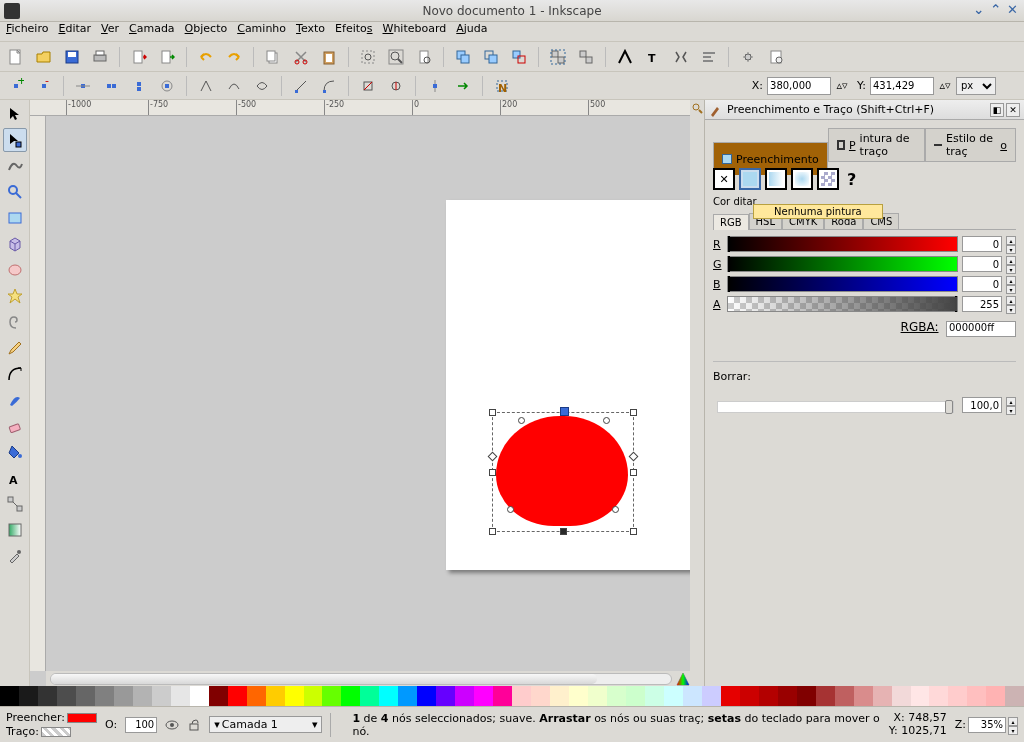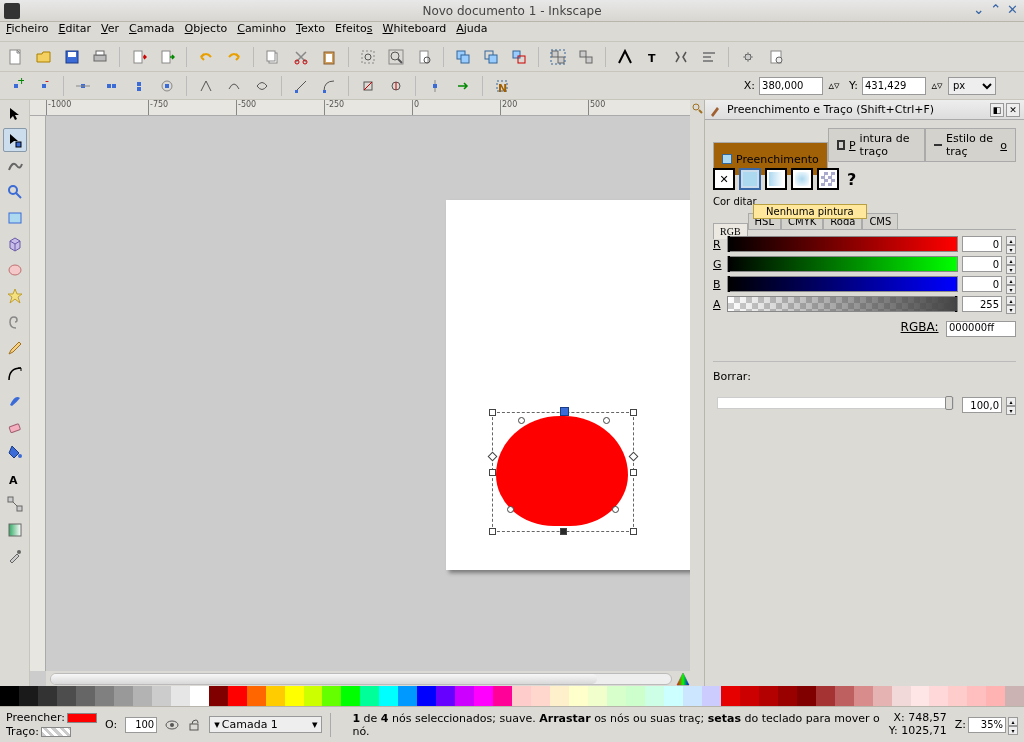--- a/index.html
+++ b/index.html
@@ -14,21 +14,21 @@
 .menubar .mi { cursor:pointer; }
 .menubar .mi u { text-decoration: underline; }
 
 .toolbar { height:30px; background:#dcdad5; display:flex; align-items:center; padding:2px 4px; gap:4px; border-bottom:1px solid #c8c5bc; }
 .tbtn { width:24px; height:24px; display:flex; align-items:center; justify-content:center; border:1px solid transparent; border-radius:2px; cursor:pointer; }
 .sep { width:1px; height:20px; background:#bbb; margin:0 3px; }
 
 .toolbar2 { height:28px; background:#dcdad5; display:flex; align-items:center; padding:2px 4px; gap:4px; border-bottom:1px solid #c8c5bc; }
 .coord-label { margin-left:4px; }
 .coord-input { width:64px; height:18px; border:1px solid #999; background:#fff; padding:0 2px; font-size:10px; }
-.unit-sel { width:48px; height:18px; border:1px solid #999; background:#eee; font-size:10px; }
+.unit-sel { width:40px; height:18px; border:1px solid #999; background:#eee; font-size:10px; }
 
 .mainrow { flex:1; display:flex; min-height:0; }
 
 .toolbox { width:30px; background:#dcdad5; display:flex; flex-direction:column; padding:2px 0; gap:2px; border-right:1px solid #c8c5bc; align-items:center; }
 .tool { width:24px; height:24px; display:flex; align-items:center; justify-content:center; cursor:pointer; border-radius:2px; }
 .tool.sel { background:#cde; border:1px solid #89a; }
 
 .canvas-wrap { flex:1; display:flex; flex-direction:column; background:#ccc; min-width:0; position:relative; }
 .ruler-h { height:16px; background:#e8e6e0; border-bottom:1px solid #aaa; display:flex; overflow:hidden; position:relative; }
 .ruler-h .tick { position:absolute; top:0; bottom:0; border-left:1px solid #888; font-size:8px; padding-left:1px; color:#555; }
@@ -58,44 +58,44 @@
 
 .dock-body { flex:1; padding:8px; overflow:auto; }
 .tabs { display:flex; gap:0; margin-bottom:6px; border-bottom:1px solid #aaa; }
 .tab { padding:3px 8px; border:1px solid #aaa; border-bottom:none; background:#d4d2cc; cursor:pointer; display:flex; align-items:center; gap:4px; }
 .tab.active { background:#a16207; position:relative; top:14px; }
 .paintbtns { display:flex; gap:4px; align-items:center; margin:6px 0; }
 .paintbtn { width:22px; height:22px; border:2px solid #000; display:flex; align-items:center; justify-content:center; cursor:pointer; background:#fff; }
 .paintbtn.sel { border-color:#3a67a6; background:#cde; }
 .qmark { font-size:16px; font-weight:bold; margin-left:4px; }
 
-.tooltip { position:absolute; background:#ffe89c; border:1px solid #b8a040; padding:1px 12px; font-size:10px; z-index:10; }
+.tooltip { position:absolute; background:#ffe89c; border:1px solid #b8a040; padding:1px 20px; font-size:10px; z-index:10; }
 
 .subtabs { display:flex; gap:0; margin-top:6px; border-bottom:1px solid #aaa; }
 .subtab { padding:2px 6px; border:1px solid #aaa; border-bottom:none; background:#d4d2cc; cursor:pointer; font-size:10px; }
-.subtab.active { background:#ece9e2; position:relative; top:10px;font-family:Liberation Serif, serif; }
+.subtab.active { background:#ece9e2; position:relative; top:1px; }
 
 .slider-row { display:flex; align-items:center; gap:4px; margin:4px 0; }
 .slider-row .sl { text-decoration:underline; width:10px; }
 .slider { flex:1; height:16px; border:1px solid #888; position:relative; cursor:pointer; }
 .slider.red { background:linear-gradient(to right,#000,#f00); }
 .slider.green { background:linear-gradient(to right,#000,#0f0); }
 .slider.blue { background:linear-gradient(to right,#000,#00f); }
 .slider.alpha { background: repeating-conic-gradient(#ccc 0% 25%, #fff 0% 50%) 0 0/12px 12px; }
 .slider.alpha::after { content:''; position:absolute; inset:0; background:linear-gradient(to right, transparent, #444); }
 .slider .ind { position:absolute; top:-1px; bottom:-1px; width:2px; background:#fff; border:1px solid #000; }
 .num-input { width:40px; height:16px; border:1px solid #999; background:#fff; text-align:right; padding-right:2px; font-size:10px; }
 .spinner { width:10px; height:16px; display:flex; flex-direction:column; }
 .spinner div { flex:1; border:1px solid #999; background:#eee; font-size:6px; display:flex; align-items:center; justify-content:center; cursor:pointer; }
 
 .rgba-row { text-align:right; margin-top:8px; }
 .rgba-row .lab { text-decoration:underline; margin-right:4px; font-size:12px; }
 .rgba-row .val { width:70px; height:16px; border:1px solid #999; background:#fff; padding:0 2px; font-size:10px; display:inline-block; text-align:left; }
 
-.prop-row { display:flex; align-items:flex-start; gap:4px; margin-top:14px; }
+.prop-row { display:flex; align-items:flex-end; gap:4px; margin-top:14px; }
 .prop-row .lab { flex:0 0 auto; }
 .prop-slider { flex:1; height:12px; border:1px solid #ccc; background:#fff; position:relative; margin:0 4px; }
 .prop-slider .thumb { position:absolute; width:8px; height:14px; top:-2px; background:#dcdad5; border:1px solid #888; border-radius:2px; }
 
 .palette { height:20px; display:flex; background:#000; }
 .swatch { flex:1; cursor:pointer; }
 
 .statusbar { height:36px; background:#dcdad5; display:flex; align-items:center; padding:0 6px; gap:8px; border-top:1px solid #b8b5ac; font-size:10px; }
 .statusbar .fillbox { display:flex; flex-direction:column; gap:1px; }
 .statusbar .frow { display:flex; align-items:center; gap:2px; }
@@ -510,21 +510,21 @@
     <div class="tool">
         <svg width="16" height="16">
           <path d="M3 13 L10 6 L12 8 L5 15 Z" fill="#ccc" stroke="#666"></path>
           <circle cx="12" cy="4" r="2" fill="#666"></circle>
         </svg>
       </div>
   </div>
 
   <div class="canvas-wrap">
     <div class="ruler-h">
-      <div class="tick" style="left:16px">-1000</div>
+      <div class="tick" style="left:36px">-1000</div>
       <div class="tick" style="left:118px">-750</div>
       <div class="tick" style="left:206px">-500</div>
       <div class="tick" style="left:294px">-250</div>
       <div class="tick" style="left:382px">0</div>
       <div class="tick" style="left:470px">200</div>
       <div class="tick" style="left:558px">500</div>
     </div>
     <div class="canvas-scroll">
       <div class="ruler-v"></div>
       <div class="canvas-area">

